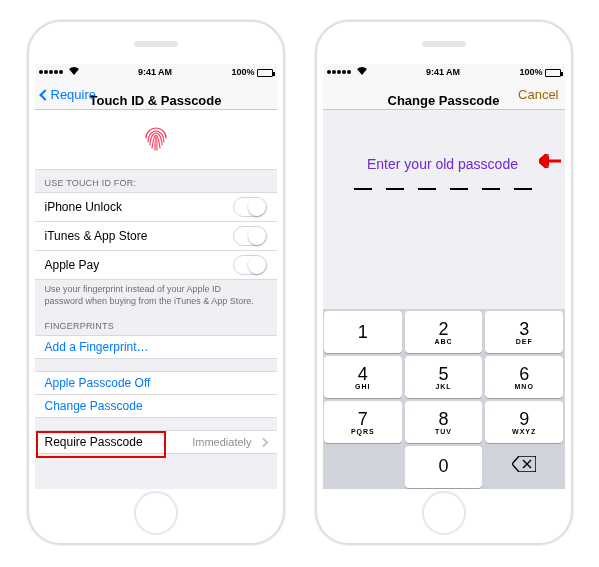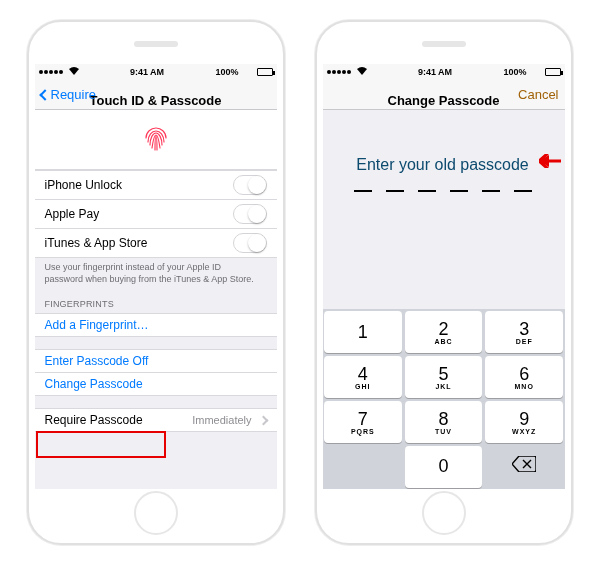--- a/index.html
+++ b/index.html
@@ -62,21 +62,21 @@
     display: flex;
     align-items: center;
     padding: 0 4px;
     font-size: 9px;
     font-weight: 600;
   }
   .status .dots { display: flex; gap: 1px; margin-right: 4px; }
   .status .dot { width: 4px; height: 4px; border-radius: 50%; background: #000; }
   .status .wifi { margin-left: 2px; }
   .status .time { flex: 1; text-align: center; }
-  .status .batt { display: flex; align-items: center; gap: 18px; }
+  .status .batt { display: flex; align-items: flex-end; gap: 2px; }
   .batt-body { width: 16px; height: 8px; border: 1px solid #000; border-radius: 1px; position: relative; }
   .batt-body::after { content:""; position:absolute; right:-3px; top:2px; width:2px; height:4px; background:#000; }
   .batt-fill { width: 100%; height: 100%; background: #000; }
   
   .navbar {
     height: 30px;
     background: #f7f7f7;
     border-bottom: 1px solid #c8c8cc;
     display: flex;
     align-items: center;
@@ -108,21 +108,21 @@
   .row.link { color:#007aff; }
   .toggle {
     width:34px; height:20px; border-radius:10px; background:#fff; border:1px solid #d4d4d8; position:relative;
   }
   .toggle::after { content:""; position:absolute; width:18px; height:18px; border-radius:50%; background:#fff; box-shadow:0 1px 2px rgba(0,0,0,.3); top:0; right:0; }
   .detail { color:#8e8e93; font-size:11px; margin-right:8px; }
   .chev-right { display:inline-block; width:7px; height:7px; border-top:2px solid #c7c7cc; border-right:2px solid #c7c7cc; transform: rotate(45deg); }
   .gap { height:12px; }
   .highlight { position:absolute; border:2px solid #e70000; pointer-events:none; }
   
-  .prompt { text-align:center; padding:46px 12px 10px 10px; font-size:16px; color:#0c4a6e; }
+  .prompt { text-align:center; padding:46px 12px 10px 10px; font-size:14px; color:#6d28d9; }
   .dashes { display:flex; justify-content:center; gap:14px; margin-top:16px; }
   .dash { width:18px; height:0; border-bottom:2px solid #000; }
   .keypad { position:absolute; bottom:0; left:0; right:0; background:#d0d3d9; }
   .krow { display:flex; }
   .key {
     flex:1; height:42px; background:#fff; margin:1.5px;
     display:flex; flex-direction:column; align-items:center; justify-content:center;
     font-size:18px; font-weight:400; border-radius:4px;
     box-shadow:0 1px 0 rgba(0,0,0,.25);
   }
@@ -172,45 +172,46 @@
             <path d="M8 18c0-6 5-10 10-10s10 4 10 10"></path>
             <path d="M10 22c0-7 4-11 8-11s8 4 8 11"></path>
             <path d="M12 25c0-7 3-12 6-12s6 5 6 12"></path>
             <path d="M14 28c1-7 2-13 4-13s3 6 4 13"></path>
             <path d="M17 30c0-5 0-14 1-14s1 9 1 14"></path>
           </g>
         </svg>
       </span>
     </div>
 
+    <div class="section-header">USE TOUCH ID FOR:</div>
 
     <div class="row">
       <span class="label">iPhone Unlock</span>
       <span class="toggle"></span>
     </div>
     <div class="row">
+      <span class="label">iTunes &amp; App Store</span>
+      <span class="toggle"></span>
+    </div>
+    <div class="row">
       <span class="label">Apple Pay</span>
-      <span class="toggle"></span>
-    </div>
-    <div class="row">
-      <span class="label">iTunes &amp; App Store</span>
       <span class="toggle"></span>
     </div>
 
     <div class="section-footer">Use your fingerprint instead of your Apple ID password when buying from the iTunes &amp; App Store.</div>
 
     <div class="section-header">FINGERPRINTS</div>
     <div class="row link">
       <span class="label">Add a Fingerprint…</span>
     </div>
 
     <div class="gap"></div>
 
     <div class="row link">
-      <span class="label">Enter Passcode Off</span>
+      <span class="label">Apple Passcode Off</span>
     </div>
     <div class="row link" id="change-row" style="position:relative;">
       <span class="label">Change Passcode</span>
     </div>
     <div class="highlight" style="top:367px; left:1px; width:130px; height:27px;"></div>
 
     <div class="gap"></div>
 
     <div class="row">
       <span class="label">Require Passcode</span>

